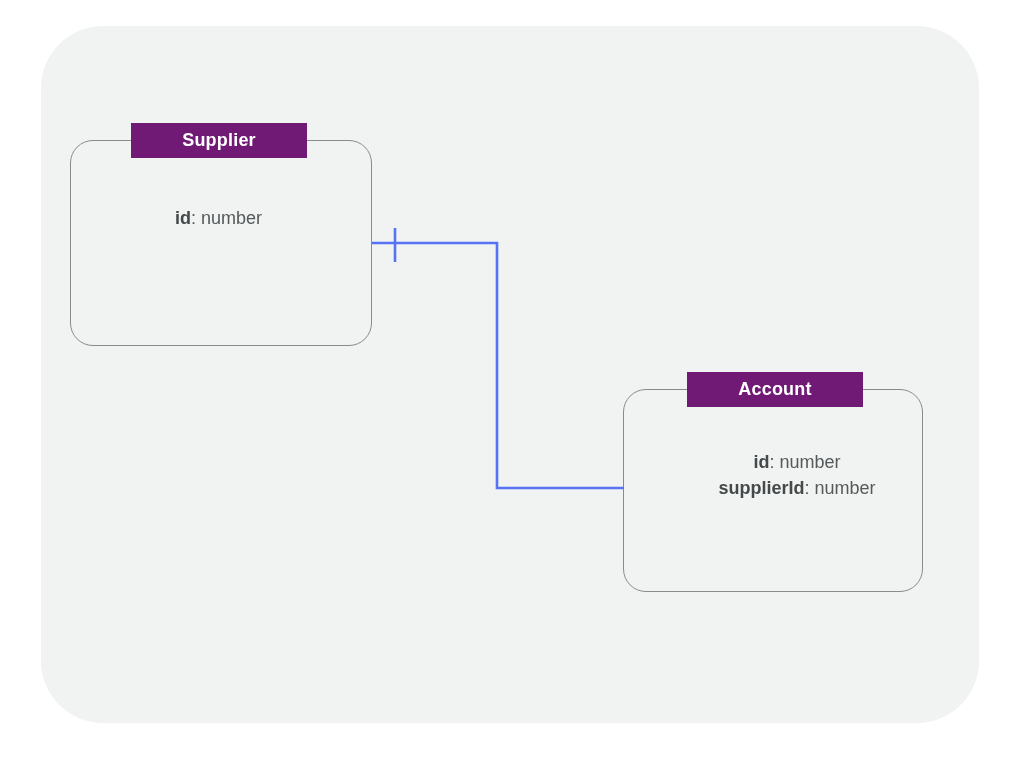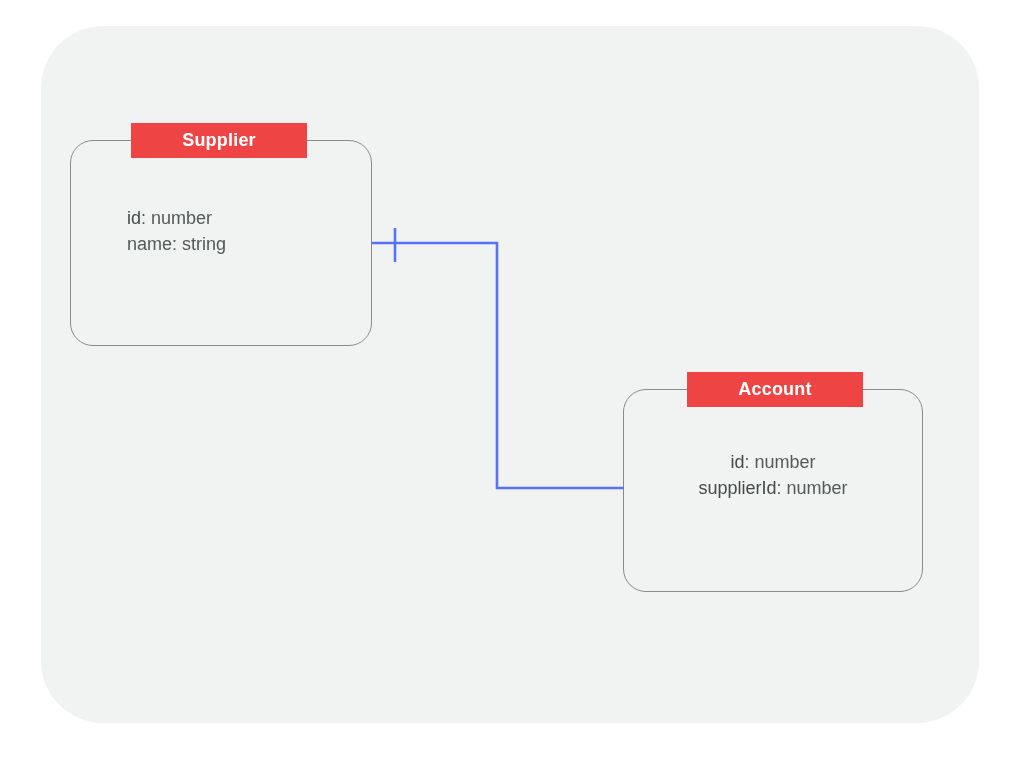--- a/index.html
+++ b/index.html
@@ -54,21 +54,21 @@
     left: 623px;
     top: 389px;
     width: 300px;
     height: 203px;
   }
 
   
   .entity-title {
     position: absolute;
     box-sizing: border-box;
-    background: #ef4444;
+    background: #701a75;
     color: #ffffff;
     font-size: 18px;
     font-weight: bold;
     letter-spacing: 0.2px;
     display: flex;
     align-items: center;
     justify-content: center;
     height: 35px;
     z-index: 3;
   }
@@ -102,22 +102,23 @@
   }
 
   .fields-account {
     left: 623px;
     top: 449px;
     width: 300px;
     text-align: center;
   }
 
   .field-name-key {
-    font-weight: normal;
+    font-weight: bold;
     color: #45494a;
+    margin-left: 48px;
   }
 
   .field-name {
     font-weight: normal;
   }
 
   
   #connector {
     position: absolute;
     left: 0;
@@ -142,23 +143,20 @@
 
     <line x1="395" y1="228" x2="395" y2="262" stroke="#5672f5" stroke-width="2.6"></line>
   </svg>
 
   <div class="entity entity-supplier"></div>
   <div class="entity-title title-supplier">Supplier</div>
   <div class="fields fields-supplier">
     <div>
       <span class="field-name-key">id</span><span>: </span><span>number</span>
     </div>
-    <div>
-      <span class="field-name">name</span><span>: </span><span>string</span>
-    </div>
   </div>
 
   <div class="entity entity-account"></div>
   <div class="entity-title title-account">Account</div>
   <div class="fields fields-account">
     <div>
       <span class="field-name-key">id</span><span>: </span><span>number</span>
     </div>
     <div>
       <span class="field-name-key">supplierId</span><span>: </span><span>number</span>

